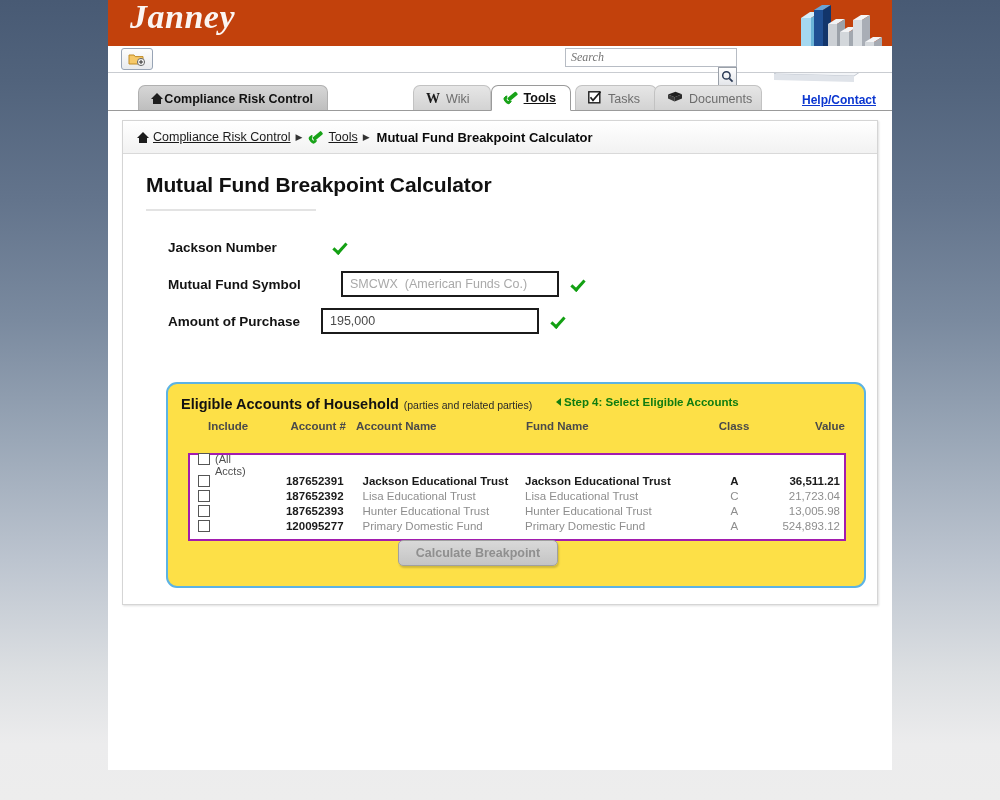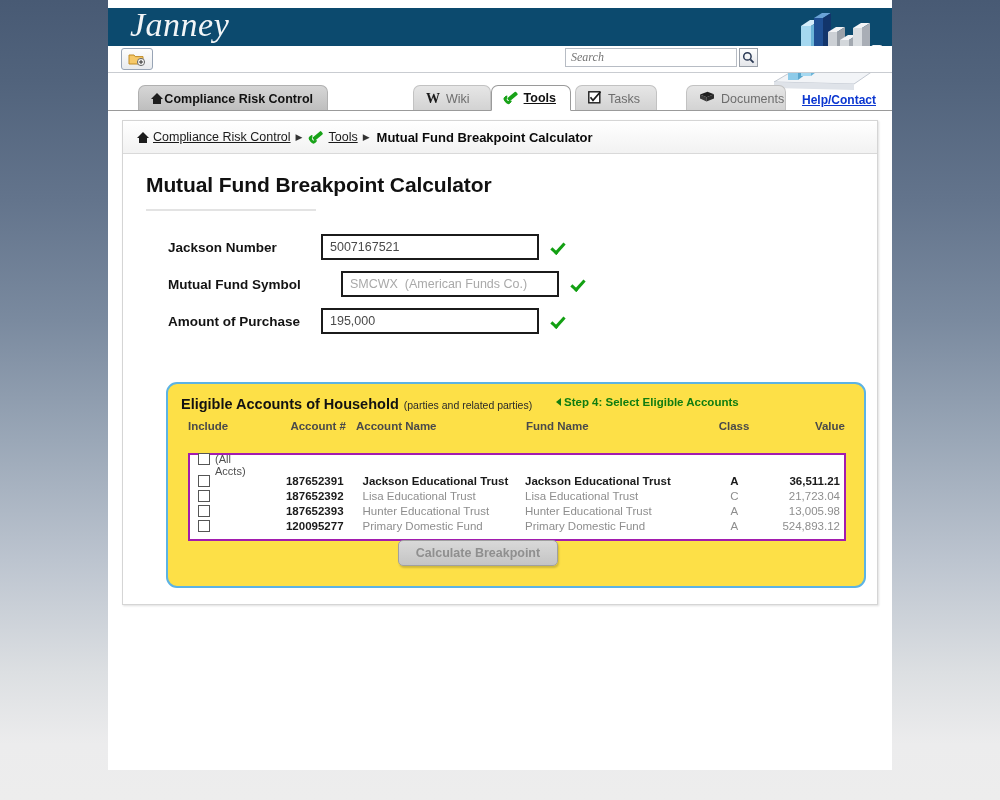--- a/index.html
+++ b/index.html
@@ -29,24 +29,25 @@
     left: 108px;
     top: 0;
     width: 784px;
     height: 770px;
     background: #ffffff;
   }
 
   
   .brand-band {
     position: absolute;
-    left: 0; top: 8px;
+    left: 0; top: 0;
     width: 784px;
     height: 46px;
-    background: #0c4a6e;
+    background: #c2410c;
+    font-weight: bold;
   }
   .brand-logo {
     position: absolute;
     left: 22px;
     top: -2px;
     font-family: "Liberation Serif", serif;
     font-size: 34px;
     color: #ffffff;
     letter-spacing: 0.5px;
     font-style: italic;
@@ -128,20 +129,21 @@
     border-radius: 1px 1px 0 0;
   }
 
   
   .search-wrap {
     position: absolute;
     left: 457px;
     top: 2px;
     display: flex;
     align-items: flex-end;
+    flex-direction: column;
   }
   .search-input {
     width: 172px;
     height: 19px;
     border: 1px solid #b7bcc4;
     background: #fff;
     font-family: "Liberation Serif", serif;
     font-style: italic;
     font-size: 12px;
     color: #9a9a9a;
@@ -507,21 +509,21 @@
   .c-acct    { width: 112px; text-align: right; padding-right: 14px; box-sizing: border-box; }
   .c-name    { width: 168px; padding-left: 5px; box-sizing: border-box; }
   .c-fund    { width: 180px; box-sizing: border-box; }
   .c-class   { width: 60px; text-align: center; box-sizing: border-box; }
   .c-value   { width: 80px; text-align: right; padding-right: 4px; box-sizing: border-box; }
   .dark-txt  { color: #1a1a1a; font-weight: bold; }
   .gray-txt  { color: #8e8e8e; }
   .allaccts  { font-size: 11px; color: #4f4f4f; margin-left: 5px; }
 
   
-  .hdr-include { width: 76px; padding-left: 20px; box-sizing: border-box; }
+  .hdr-include { width: 76px; padding-left: 40px; box-sizing: border-box; }
   .hdr-acct    { width: 112px; text-align: right; padding-right: 10px; box-sizing: border-box; }
   .hdr-name    { width: 170px; box-sizing: border-box; }
   .hdr-fund    { width: 175px; box-sizing: border-box; }
   .hdr-class   { width: 66px; text-align: center; box-sizing: border-box; }
   .hdr-value   { width: 78px; text-align: right; box-sizing: border-box; }
 
   .calc-btn {
     position: absolute;
     left: 230px;
     top: 156px;
@@ -627,21 +629,21 @@
     <div class="tab inactive" style="left:467px;width:82px;">
       <span>
         <svg width="14" height="13" viewBox="0 0 14 13">
           <rect x="0.8" y="0.8" width="11" height="11" fill="#fff" stroke="#1b1b1b" stroke-width="1.4"></rect>
           <path d="M2.5 6.2 L5 9.4 L12.5 0.8" fill="none" stroke="#1b1b1b" stroke-width="1.7"></path>
         </svg>
       </span>
       <span class="tab-label">Tasks</span>
     </div>
 
-    <div class="tab inactive" style="left:578px;width:100px;">
+    <div class="tab inactive" style="left:546px;width:108px;">
       <span>
         <svg width="16" height="13" viewBox="0 0 16 13">
           <path d="M1 3.5 L8.5 0.8 L15 3.2 L7.6 6.2 Z" fill="#1f1f1f"></path>
           <path d="M1 3.5 L1 7.5 L7.6 10.6 L7.6 6.2 Z" fill="#3a3a3a"></path>
           <path d="M7.6 6.2 L7.6 10.6 L15 7.6 L15 3.2 Z" fill="#2a2a2a"></path>
         </svg>
       </span>
       <span class="tab-label">Documents</span>
     </div>
   </div>
@@ -662,21 +664,20 @@
       <span class="bc-current">Mutual Fund Breakpoint Calculator</span>
     </div>
 
     <div class="page-title">Mutual Fund Breakpoint Calculator</div>
     <div class="title-rule"></div>
 
     <div class="form">
 
       <div class="form-row">
         <div class="form-label">Jackson Number</div>
-        <input class="form-input" type="text" value="5007167521" style="">
         <div class="check-ok"></div>
       </div>
 
       <div class="form-row">
         <div class="form-label">Mutual Fund Symbol</div>
         <input class="form-input placeholderish" type="text" value="SMCWX  (American Funds Co.)" style="">
         <div class="check-ok"></div>
       </div>
 
       <div class="form-row">

